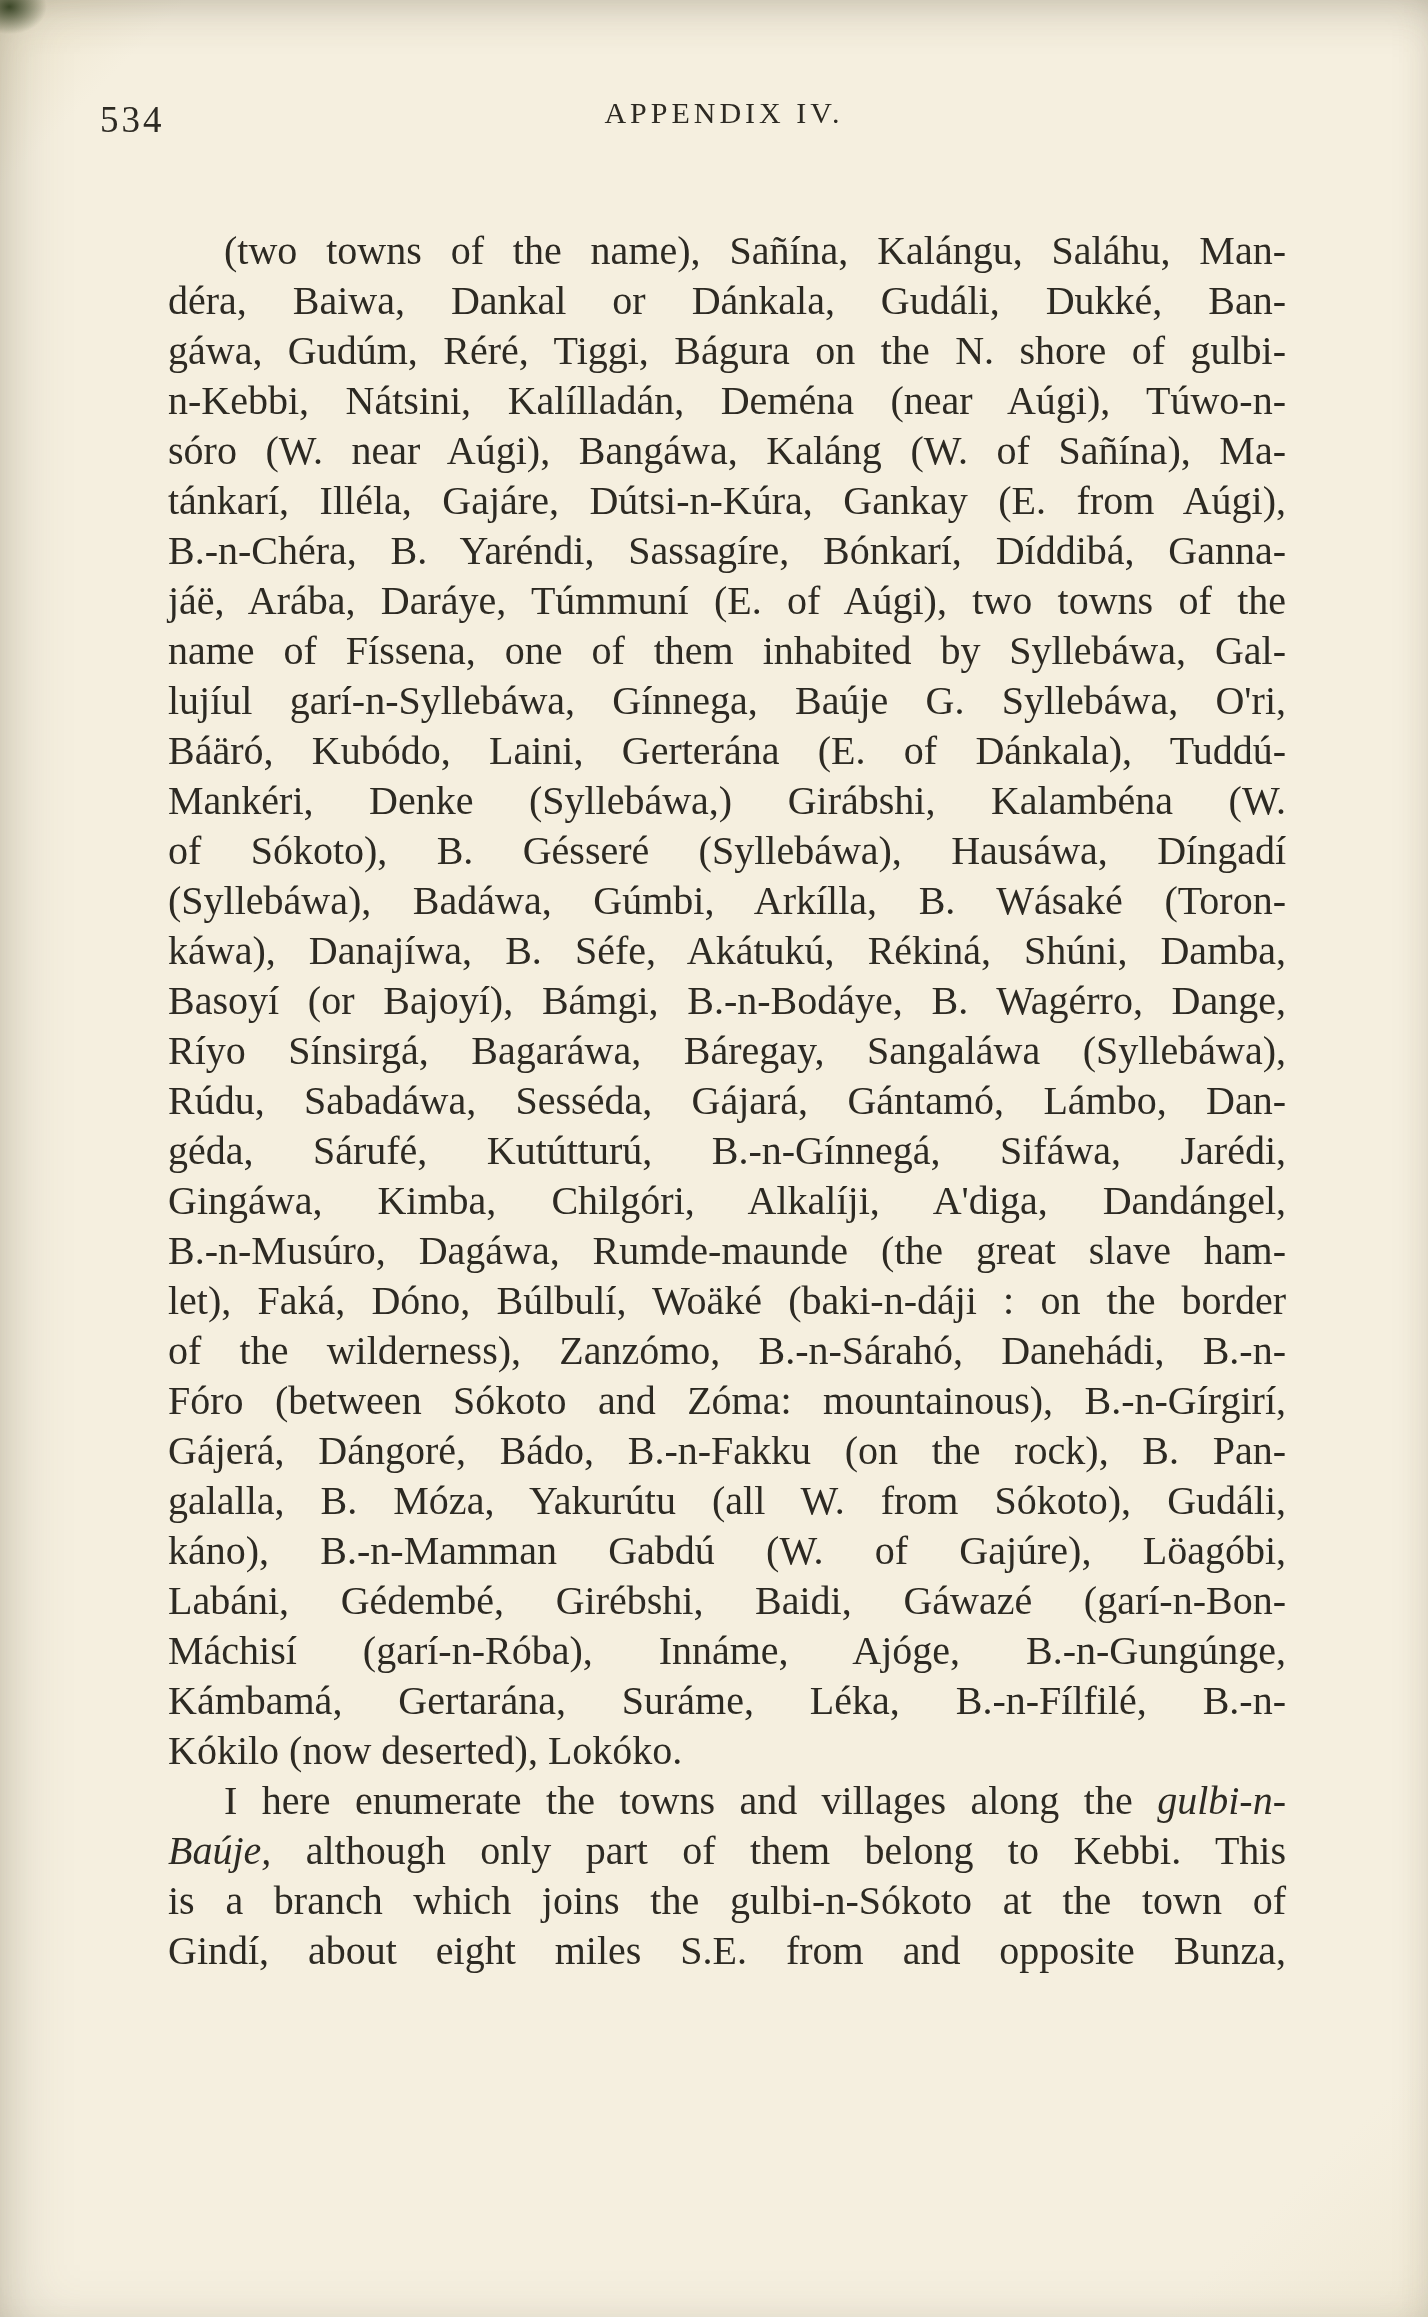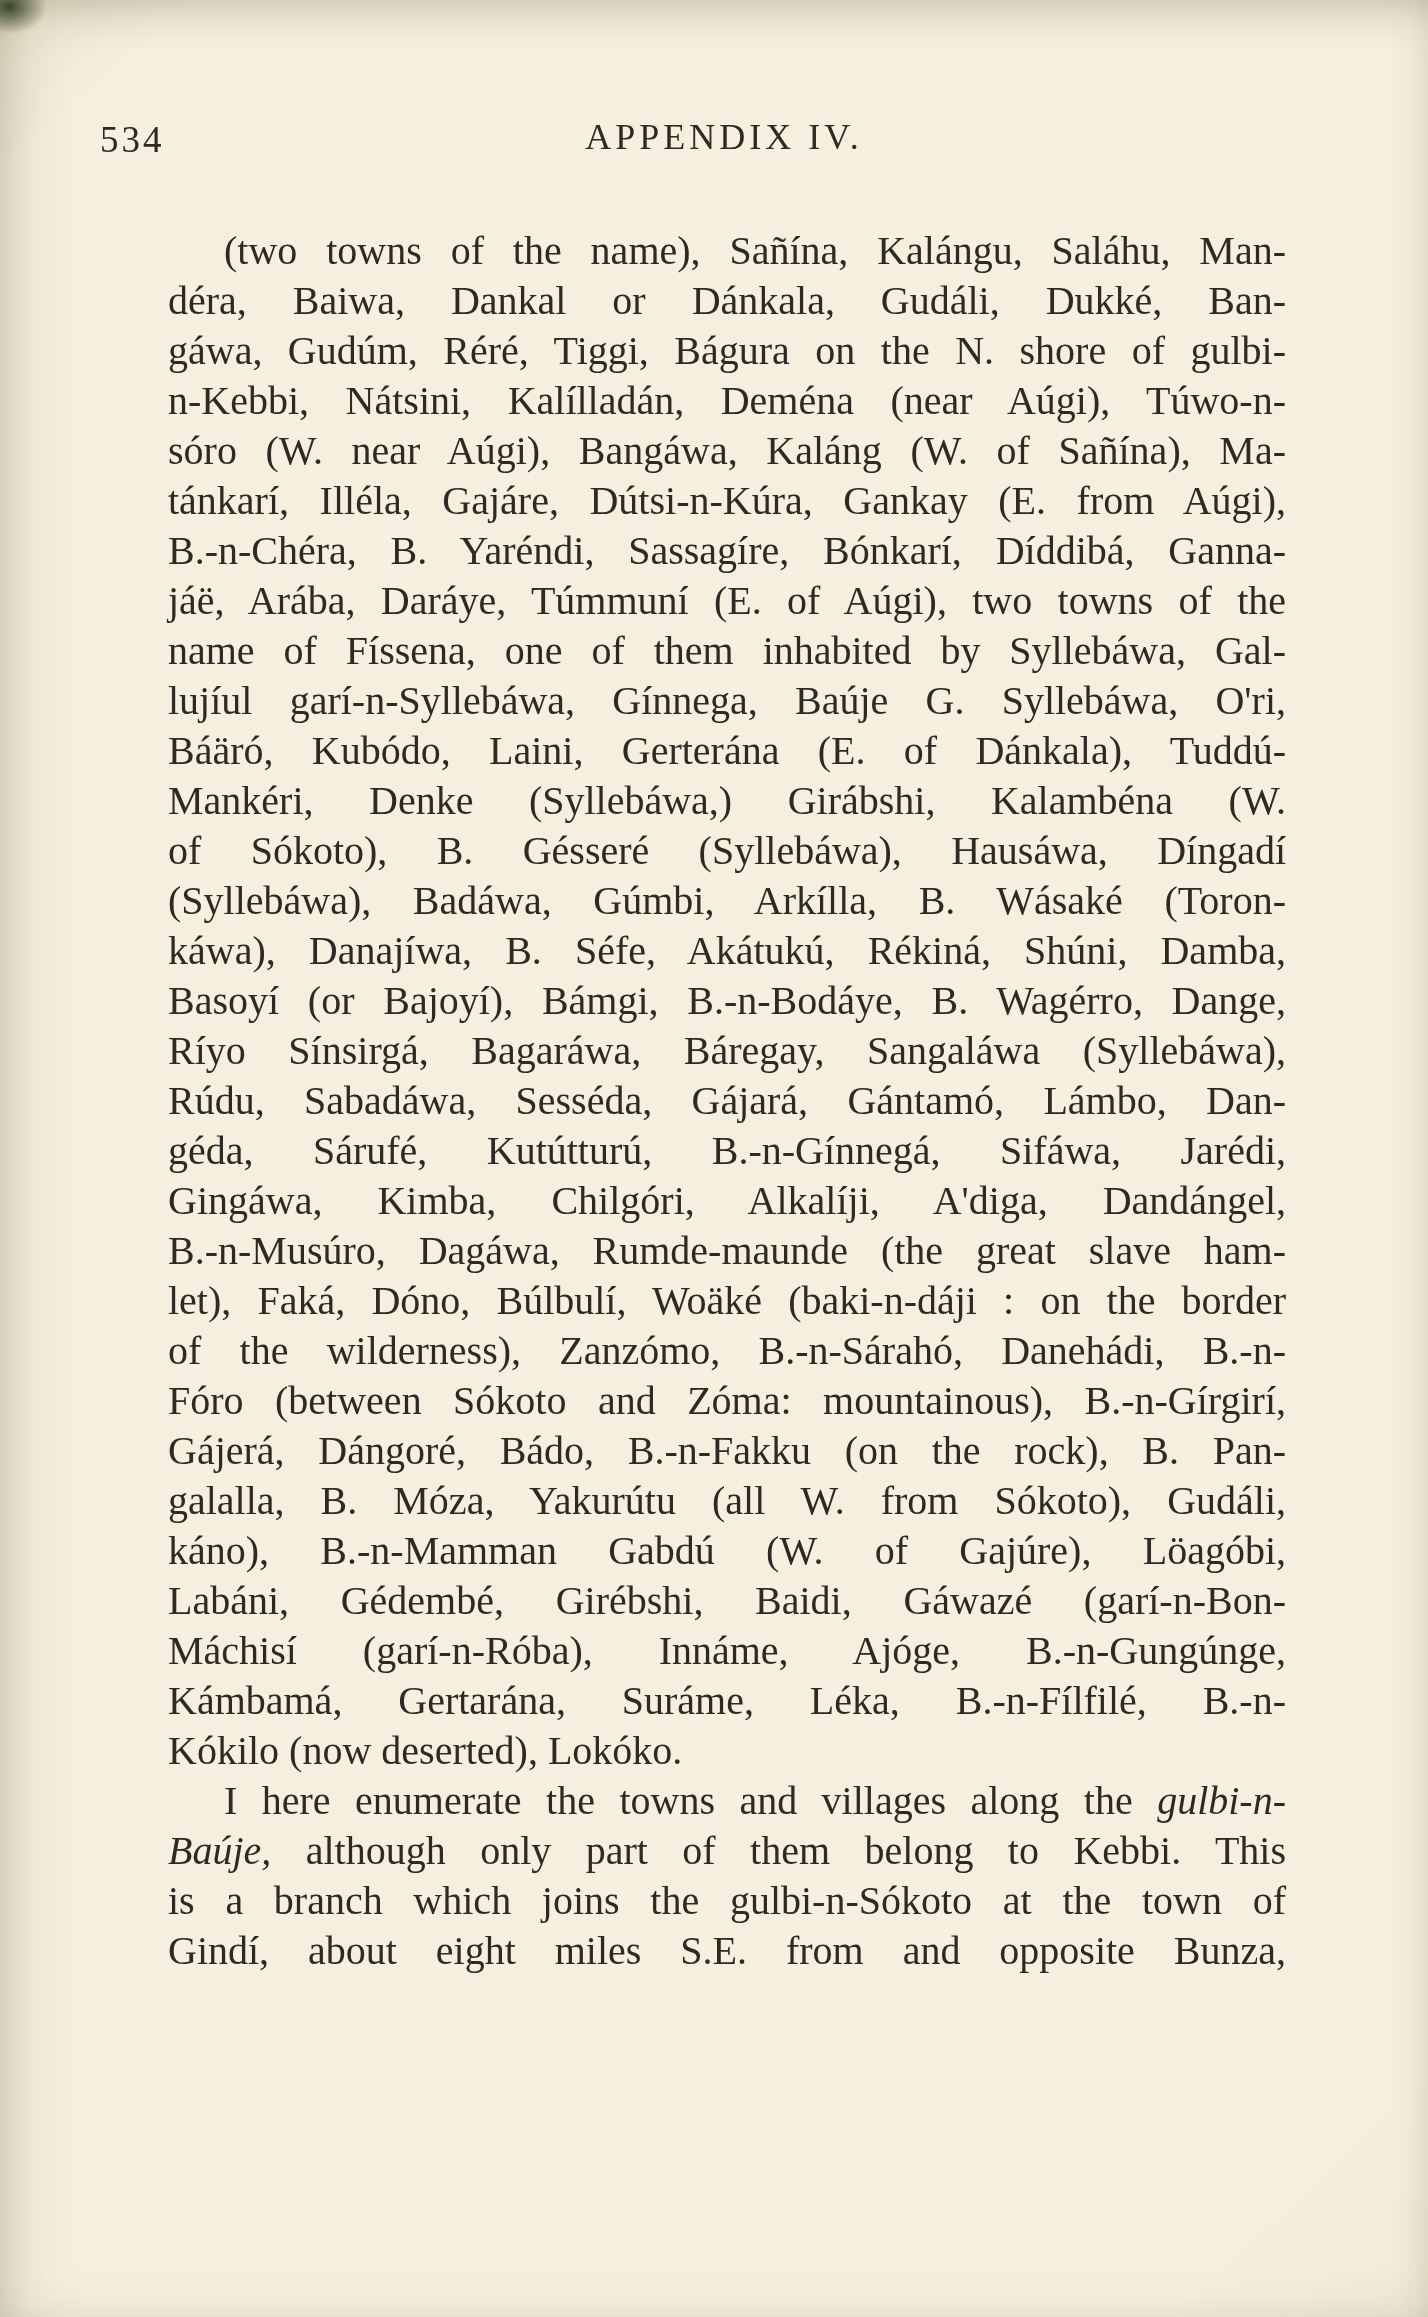--- a/index.html
+++ b/index.html
@@ -27,33 +27,32 @@
     width: 52px; height: 38px;
     background: radial-gradient(ellipse at 18% 18%, rgba(44,58,26,0.9), rgba(44,58,26,0) 62%);
     pointer-events: none;
   }
   .running-header {
     position: absolute;
     top: 96px;
     left: 168px;
     right: 148px;
     height: 46px;
-    margin-top: 20px;
   }
   .page-number {
     position: absolute;
     left: -68px;
     top: 2px;
     font-size: 37px;
     letter-spacing: 3px;
   }
   .header-title {
     display: block;
     text-align: center;
-    font-size: 36px;
+    font-size: 30px;
     letter-spacing: 4px;
   }
   .text-block {
     position: absolute;
     top: 226px;
     left: 168px;
     width: 1118px;
   }
   .line {
     font-size: 40px;

